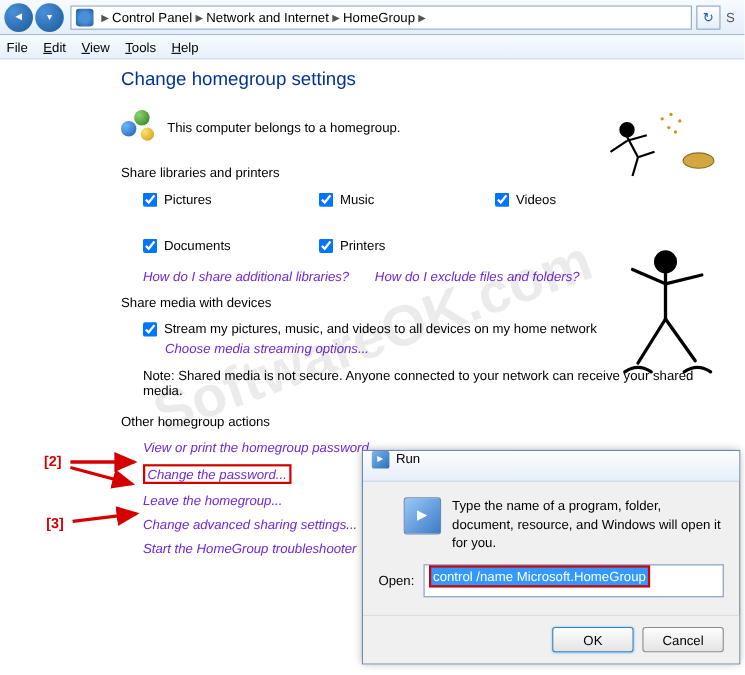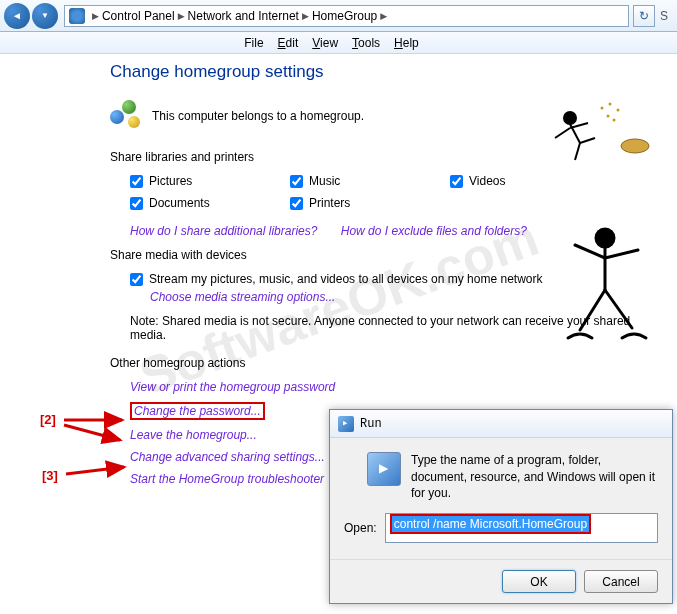--- a/index.html
+++ b/index.html
@@ -56,21 +56,20 @@
   display: flex; align-items: center; justify-content: center;
   color: #2a6496; font-size: 12px;
 }
 .menu-bar {
   height: 22px;
   background: linear-gradient(#f7fbff, #e8f0fa);
   border-bottom: 1px solid #c8d6e8;
   display: flex;
   align-items: center;
   padding: 0 6px;
-  justify-content: center;
 }
 .menu-item { margin-right: 14px; cursor: pointer; }
 .menu-item .ul { text-decoration: underline; }
 .content {
   padding: 8px 20px 20px 110px;
   position: relative;
 }
 .page-title {
   color: #003399;
   font-size: 17px;
@@ -95,21 +94,21 @@
 .hg-icon .b1 { background: radial-gradient(circle at 30% 30%, #6bb6ff, #1e5ea8); left: 0; top: 10px; }
 .hg-icon .b2 { background: radial-gradient(circle at 30% 30%, #8ed26e, #2a7d1f); left: 12px; top: 0; }
 .hg-icon .b3 { background: radial-gradient(circle at 30% 30%, #ffe36b, #c79a14); left: 18px; top: 16px; width: 12px; height: 12px; }
 .section-head {
   font-weight: normal;
   margin: 8px 0 10px 0;
 }
 .cb-grid {
   display: grid;
   grid-template-columns: 160px 160px 160px;
-  gap: 8px 0;
+  gap: 28px 0;
   margin-left: 20px;
   margin-bottom: 14px;
 }
 .cb-item { display: flex; align-items: center; }
 .cb-item input { margin-right: 6px; }
 .link { color: #6d28d9; cursor: pointer; font-style: italic; }
 .link-row {
   margin-left: 20px;
   margin-bottom: 10px;
 }
@@ -152,24 +151,23 @@
   right: 4px;
   bottom: 10px;
   width: 344px;
   background: #f0f0f0;
   border: 1px solid #6b8aab;
   box-shadow: 0 0 8px rgba(0,0,0,0.3);
 }
 .run-title {
   background: linear-gradient(#fdfdfe, #e6eef8);
   height: 28px;
-  display: flex; align-items: center;
+  display: flex; 
   padding: 0 8px;
   border-bottom: 1px solid #c8d6e8;
-  font-family: Liberation Mono, monospace;
 }
 .run-title-icon {
   width: 16px; height: 16px;
   background: linear-gradient(135deg, #7cb8f0, #2a6db8);
   border-radius: 2px;
   margin-right: 6px;
   position: relative;
 }
 .run-title-icon::after {
   content: "▶"; position: absolute; color: #fff; font-size: 7px; left: 5px; top: 3px;

